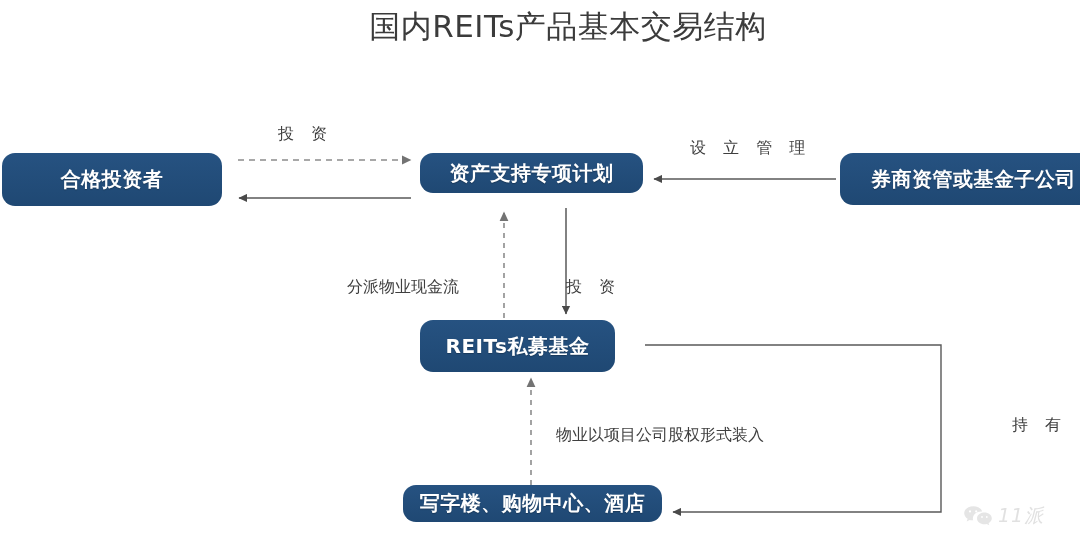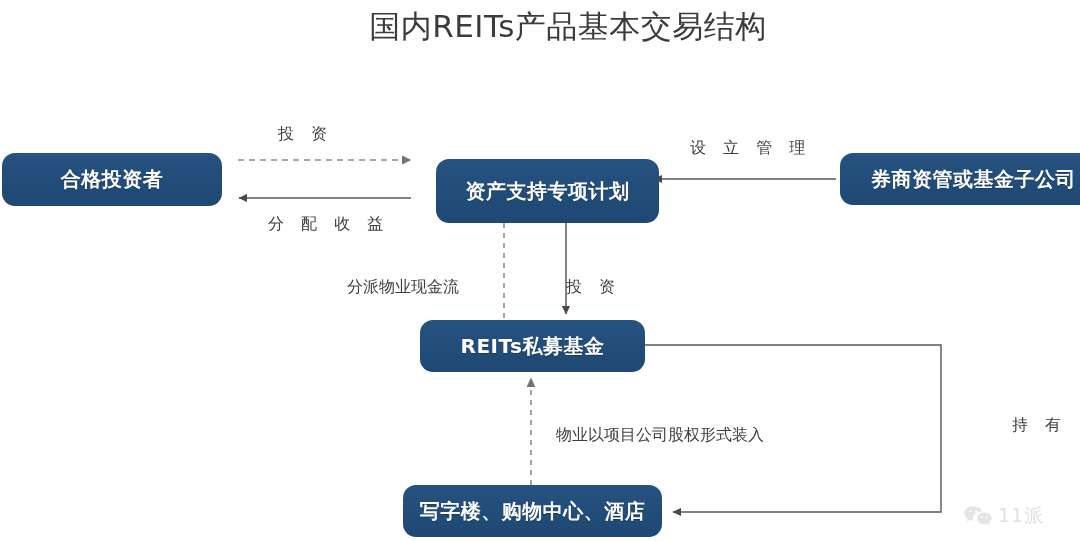--- a/index.html
+++ b/index.html
@@ -110,51 +110,50 @@
     <line x1="531" y1="485" x2="531" y2="378" stroke="#8c8c8c" stroke-width="1.6" stroke-dasharray="5 5" marker-end="url(#arr-dashed)"></line>
 
      写字楼、购物中心、酒店 --&gt;
     <polyline points="645,345 941,345 941,512 673,512" fill="none" stroke="#595959" stroke-width="1.4" marker-end="url(#arr-solid)"></polyline>
   </svg>
 
   <div class="node" style="left:2px; top:153px; width:220px; height:53px; font-size:20px;">
     <span>合格投资者</span>
   </div>
 
-  <div class="node" style="left:420px; top:159px; width:223px; height:64px; font-size:20px;margin-left:16px;">
+  <div class="node" style="left:420px; top:153px; width:223px; height:40px; font-size:20px;">
     <span>资产支持专项计划</span>
   </div>
 
   <div class="node" style="left:840px; top:153px; width:267px; height:52px; font-size:20px;">
     <span>券商资管或基金子公司</span>
   </div>
 
-  <div class="node" style="left:420px; top:320px; width:225px; height:52px; font-size:20px;">
+  <div class="node" style="left:420px; top:320px; width:195px; height:52px; font-size:20px;">
     <span>REITs私募基金</span>
   </div>
 
-  <div class="node" style="left:403px; top:485px; width:259px; height:52px; font-size:20px;">
+  <div class="node" style="left:403px; top:485px; width:259px; height:37px; font-size:20px;">
     <span>写字楼、购物中心、酒店</span>
   </div>
 
   <div class="edge-label spaced" style="left:278px; top:124px;">投  资</div>
 
-  <div class="edge-label spaced" style="left:268px; top:214px;">分 配 收 益</div>
 
   <div class="edge-label spaced" style="left:690px; top:138px;text-align:center;">设 立 管 理</div>
 
   <div class="edge-label" style="left:347px; top:277px;">分派物业现金流</div>
 
   <div class="edge-label spaced" style="left:566px; top:277px;">投  资</div>
 
   <div class="edge-label" style="left:556px; top:425px;text-align:right;">物业以项目公司股权形式装入</div>
 
   <div class="edge-label spaced" style="left:1012px; top:415px;">持  有</div>
 
-  <div class="watermark" style="left:963px; top:503px;">
+  <div class="watermark" style="left:963px; top:503px;font-style:italic;">
     <span style="display:inline-block;line-height:0;">
       <svg width="30" height="22" viewBox="0 0 30 22" xmlns="http://www.w3.org/2000/svg">
         <path d="M10.2 1.2C5.2 1.2 1.2 4.4 1.2 8.3c0 2.2 1.3 4.2 3.4 5.5l-0.9 2.6 3.0-1.5c0.9 0.2 1.7 0.4 2.6 0.4 0.3 0 0.6 0 0.9 0C10 14.6 9.9 14 9.9 13.4c0-3.8 3.7-6.9 8.3-6.9 0.3 0 0.6 0 0.9 0C18.4 3.4 14.7 1.2 10.2 1.2z" fill="#d0d0d0"></path>
         <circle cx="7.0" cy="6.4" r="1.1" fill="#ffffff"></circle>
         <circle cx="13.2" cy="6.4" r="1.1" fill="#ffffff"></circle>
         <path d="M28.8 13.4c0-3.2-3.3-5.8-7.4-5.8s-7.4 2.6-7.4 5.8c0 3.2 3.3 5.8 7.4 5.8 0.8 0 1.6-0.1 2.3-0.3l2.6 1.3-0.7-2.2C27.5 16.9 28.8 15.3 28.8 13.4z" fill="#d0d0d0"></path>
         <circle cx="19.0" cy="12.0" r="0.9" fill="#ffffff"></circle>
         <circle cx="23.8" cy="12.0" r="0.9" fill="#ffffff"></circle>
       </svg>
     </span>

